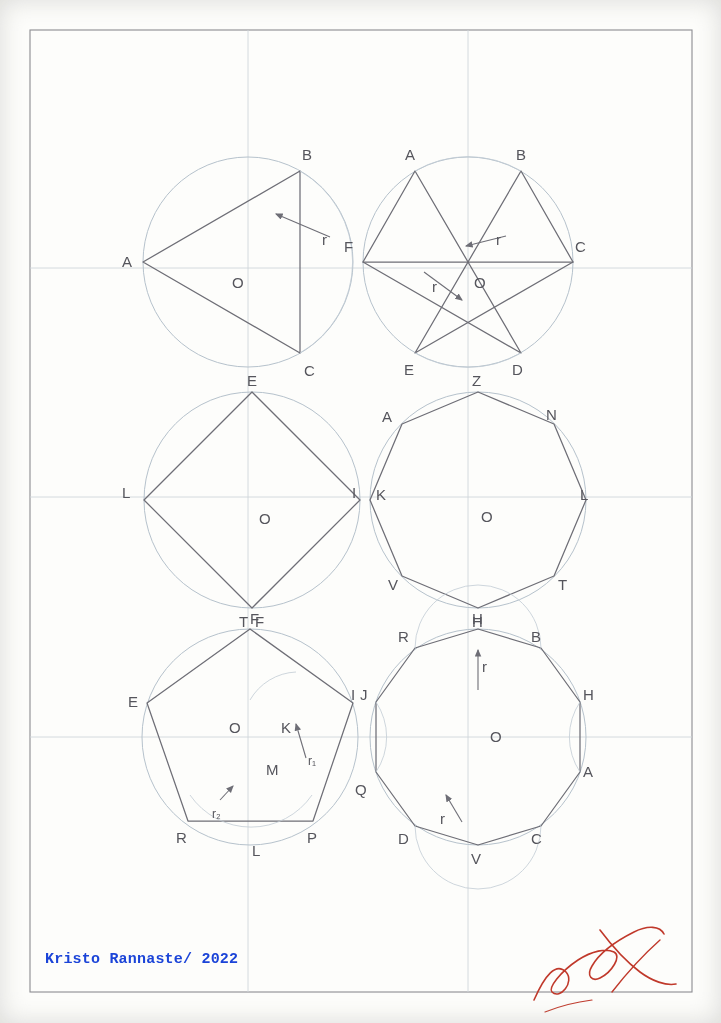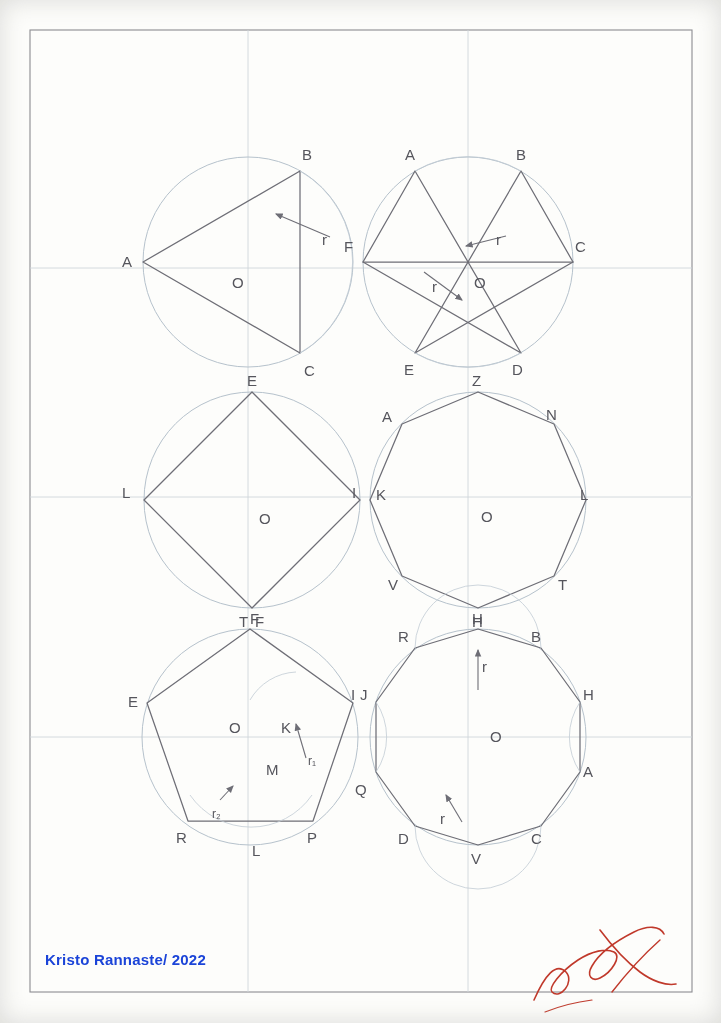--- a/index.html
+++ b/index.html
@@ -33,21 +33,21 @@
     left: 0; top: 0;
   }
   .sig-label {
     position: absolute;
     left: 45px;
     top: 951px;
     color: #1b44d8;
     font-size: 15px;
     font-weight: bold;
     letter-spacing: 0.2px;
-    font-family: Liberation Sans, sans-serif;
+    font-family: Liberation Mono, monospace;
   }
 </style>
 </head>
 <body>
 
 <div id="sheet">
 
   <svg id="drawing" width="721" height="1023" viewBox="0 0 721 1023">
     <defs>
       <style>

